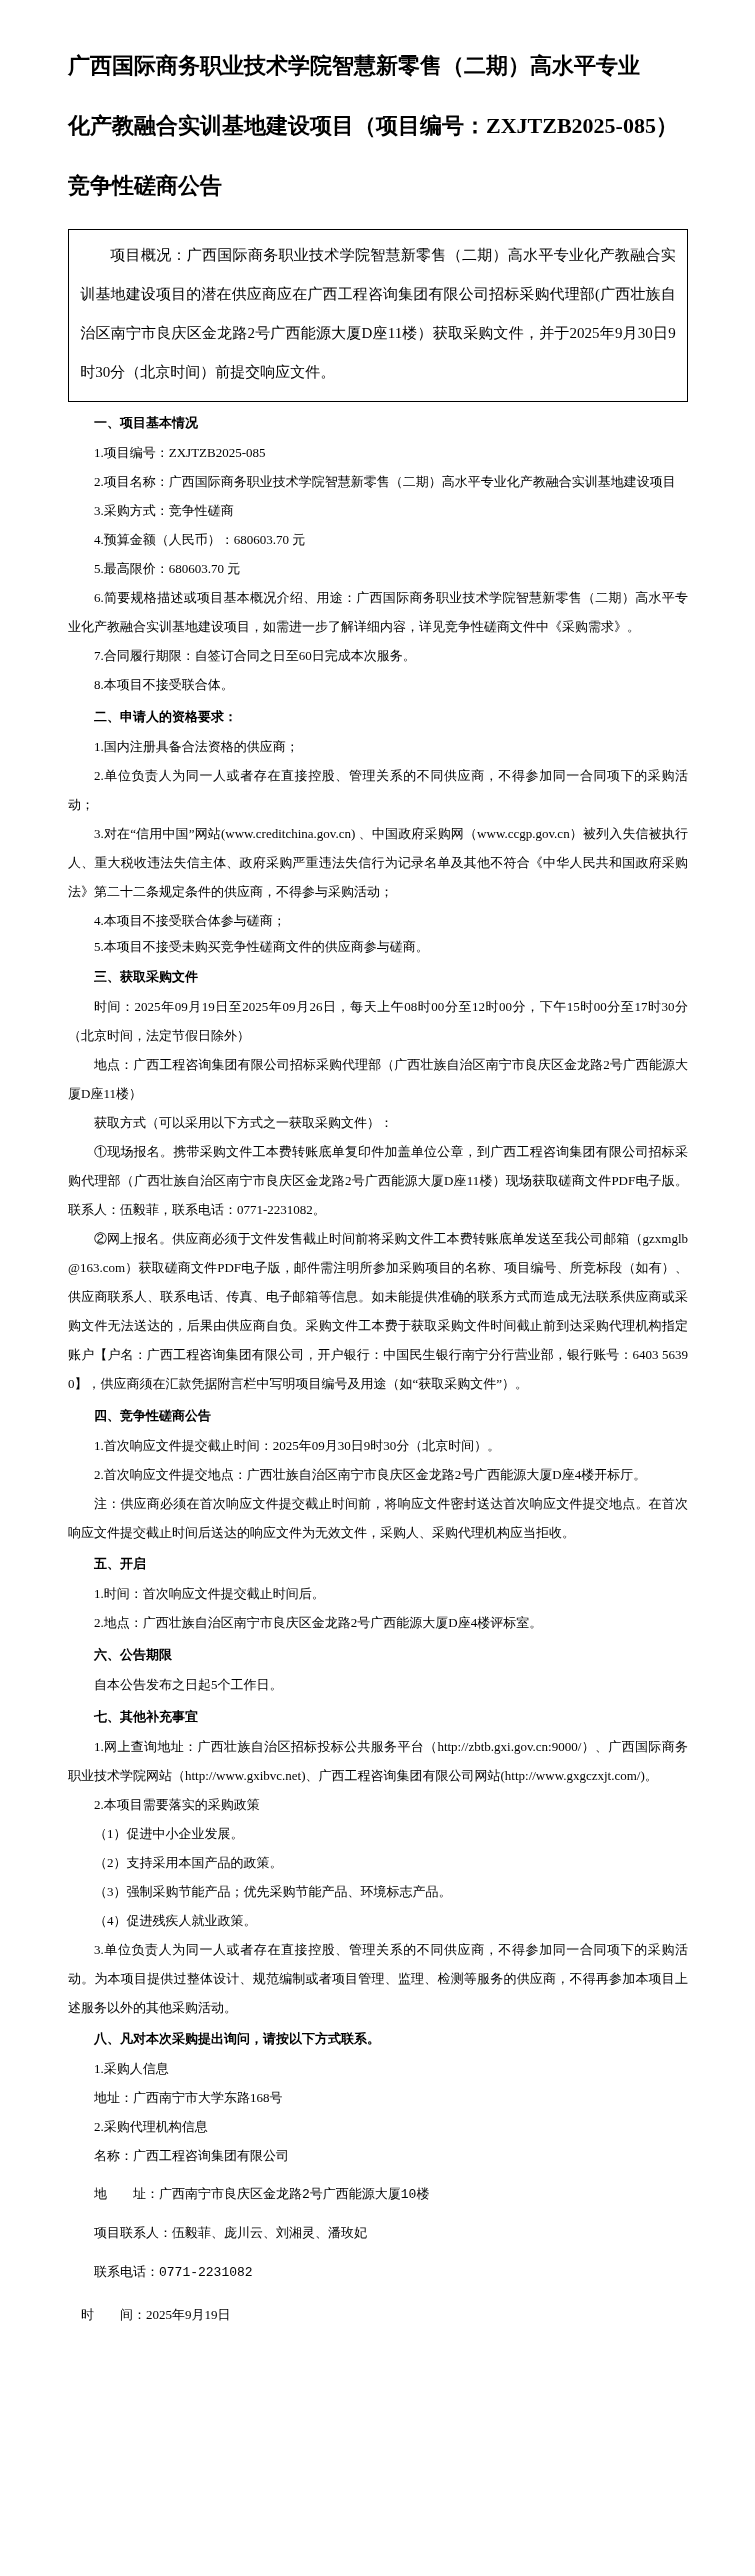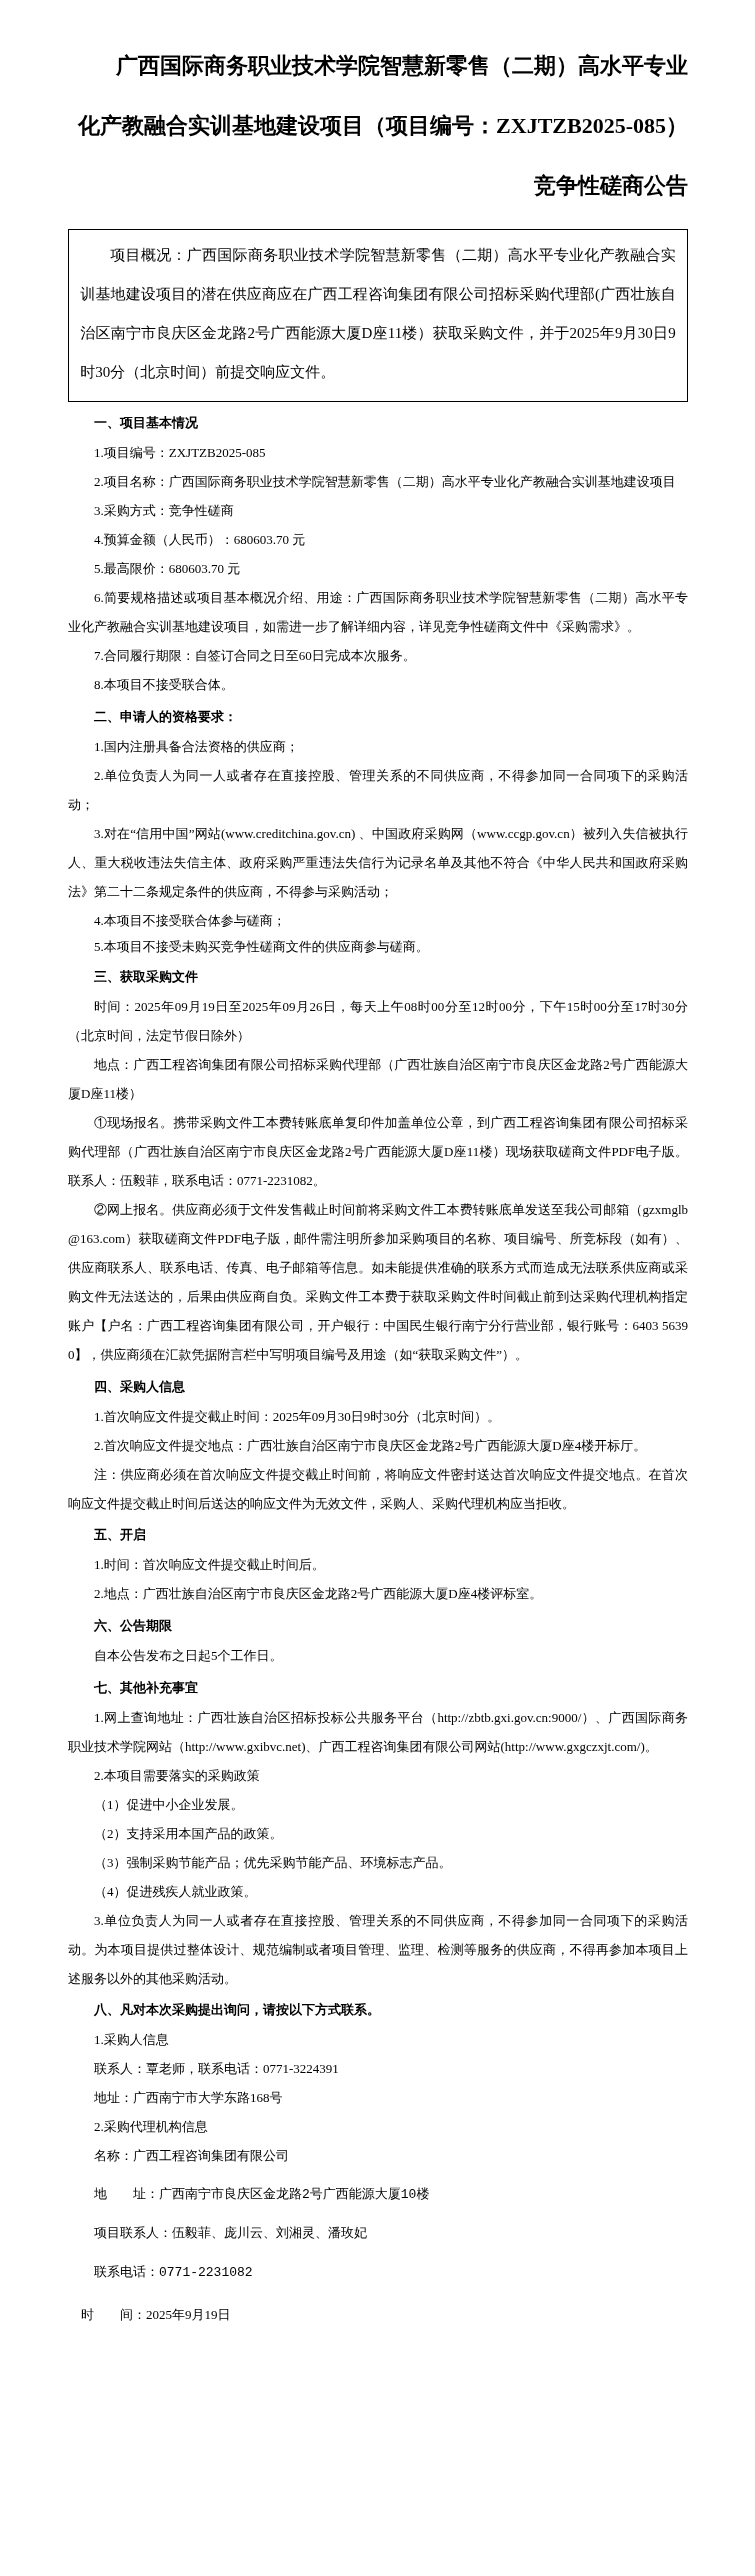--- a/index.html
+++ b/index.html
@@ -10,21 +10,21 @@
   .page {
     width: 756px;
     min-height: 2576px;
     box-sizing: border-box;
     padding: 36px 68px 38px 68px;
     background: #ffffff;
     color: #000000;
     font-family: "Liberation Serif", "DejaVu Serif", serif;
   }
   .doc-title {
-    text-align: right;
+    text-align: left;
     font-weight: bold;
     font-size: 22px;
     margin-bottom: 13.2px;
   }
   .doc-title .title-line {
     line-height: 60px;
   }
   .overview-box {
     border: 0.9px solid #000000;
     padding: 5.7px 11.3px 9.4px 11.3px;
@@ -89,42 +89,42 @@
       <p>8.本项目不接受联合体。</p>
       <p class="heading">二、申请人的资格要求：</p>
       <p>1.国内注册具备合法资格的供应商；</p>
       <p>2.单位负责人为同一人或者存在直接控股、管理关系的不同供应商，不得参加同一合同项下的采购活动；</p>
       <p>3.对在“信用中国”网站(www.creditchina.gov.cn) 、中国政府采购网（www.ccgp.gov.cn）被列入失信被执行人、重大税收违法失信主体、政府采购严重违法失信行为记录名单及其他不符合《中华人民共和国政府采购法》第二十二条规定条件的供应商，不得参与采购活动；</p>
       <p>4.本项目不接受联合体参与磋商；</p>
       <p class="tight">5.本项目不接受未购买竞争性磋商文件的供应商参与磋商。</p>
       <p class="heading">三、获取采购文件</p>
       <p>时间：2025年09月19日至2025年09月26日，每天上午08时00分至12时00分，下午15时00分至17时30分（北京时间，法定节假日除外）</p>
       <p>地点：广西工程咨询集团有限公司招标采购代理部（广西壮族自治区南宁市良庆区金龙路2号广西能源大厦D座11楼）</p>
+      <p>获取方式（可以采用以下方式之一获取采购文件）：</p>
       <p>①现场报名。携带采购文件工本费转账底单复印件加盖单位公章，到广西工程咨询集团有限公司招标采购代理部（广西壮族自治区南宁市良庆区金龙路2号广西能源大厦D座11楼）现场获取磋商文件PDF电子版。联系人：伍毅菲，联系电话：0771-2231082。</p>
       <p>②网上报名。供应商必须于文件发售截止时间前将采购文件工本费转账底单发送至我公司邮箱（gzxmglb@163.com）获取磋商文件PDF电子版，邮件需注明所参加采购项目的名称、项目编号、所竞标段（如有）、供应商联系人、联系电话、传真、电子邮箱等信息。如未能提供准确的联系方式而造成无法联系供应商或采购文件无法送达的，后果由供应商自负。采购文件工本费于获取采购文件时间截止前到达采购代理机构指定账户【户名：广西工程咨询集团有限公司，开户银行：中国民生银行南宁分行营业部，银行账号：6403 5639 0】，供应商须在汇款凭据附言栏中写明项目编号及用途（如“获取采购文件”）。</p>
-      <p class="heading">四、采购人信息</p>
+      <p class="heading">四、竞争性磋商公告</p>
       <p>1.首次响应文件提交截止时间：2025年09月30日9时30分（北京时间）。</p>
       <p>2.首次响应文件提交地点：广西壮族自治区南宁市良庆区金龙路2号广西能源大厦D座4楼开标厅。</p>
       <p>注：供应商必须在首次响应文件提交截止时间前，将响应文件密封送达首次响应文件提交地点。在首次响应文件提交截止时间后送达的响应文件为无效文件，采购人、采购代理机构应当拒收。</p>
       <p class="heading">五、开启</p>
       <p>1.时间：首次响应文件提交截止时间后。</p>
       <p>2.地点：广西壮族自治区南宁市良庆区金龙路2号广西能源大厦D座4楼评标室。</p>
       <p class="heading">六、公告期限</p>
       <p>自本公告发布之日起5个工作日。</p>
       <p class="heading">七、其他补充事宜</p>
       <p>1.网上查询地址：广西壮族自治区招标投标公共服务平台（http://zbtb.gxi.gov.cn:9000/）、广西国际商务职业技术学院网站（http://www.gxibvc.net)、广西工程咨询集团有限公司网站(http://www.gxgczxjt.com/)。</p>
       <p>2.本项目需要落实的采购政策</p>
       <p>（1）促进中小企业发展。</p>
       <p>（2）支持采用本国产品的政策。</p>
       <p>（3）强制采购节能产品；优先采购节能产品、环境标志产品。</p>
       <p>（4）促进残疾人就业政策。</p>
       <p>3.单位负责人为同一人或者存在直接控股、管理关系的不同供应商，不得参加同一合同项下的采购活动。为本项目提供过整体设计、规范编制或者项目管理、监理、检测等服务的供应商，不得再参加本项目上述服务以外的其他采购活动。</p>
       <p class="heading">八、凡对本次采购提出询问，请按以下方式联系。</p>
       <p>1.采购人信息</p>
-      <p>联系人：覃老师，联系电话：0771-3224391</p>
       <p>地址：广西南宁市大学东路168号</p>
       <p>2.采购代理机构信息</p>
       <p>名称：广西工程咨询集团有限公司</p>
       <p class="gap">地　　址：广西南宁市良庆区金龙路2号广西能源大厦10楼</p>
       <p class="gap">项目联系人：伍毅菲、庞川云、刘湘灵、潘玫妃</p>
       <p class="gap">联系电话：0771-2231082</p>
       <p class="date-line">时　　间：2025年9月19日</p>
     </div>
 
 </div>

